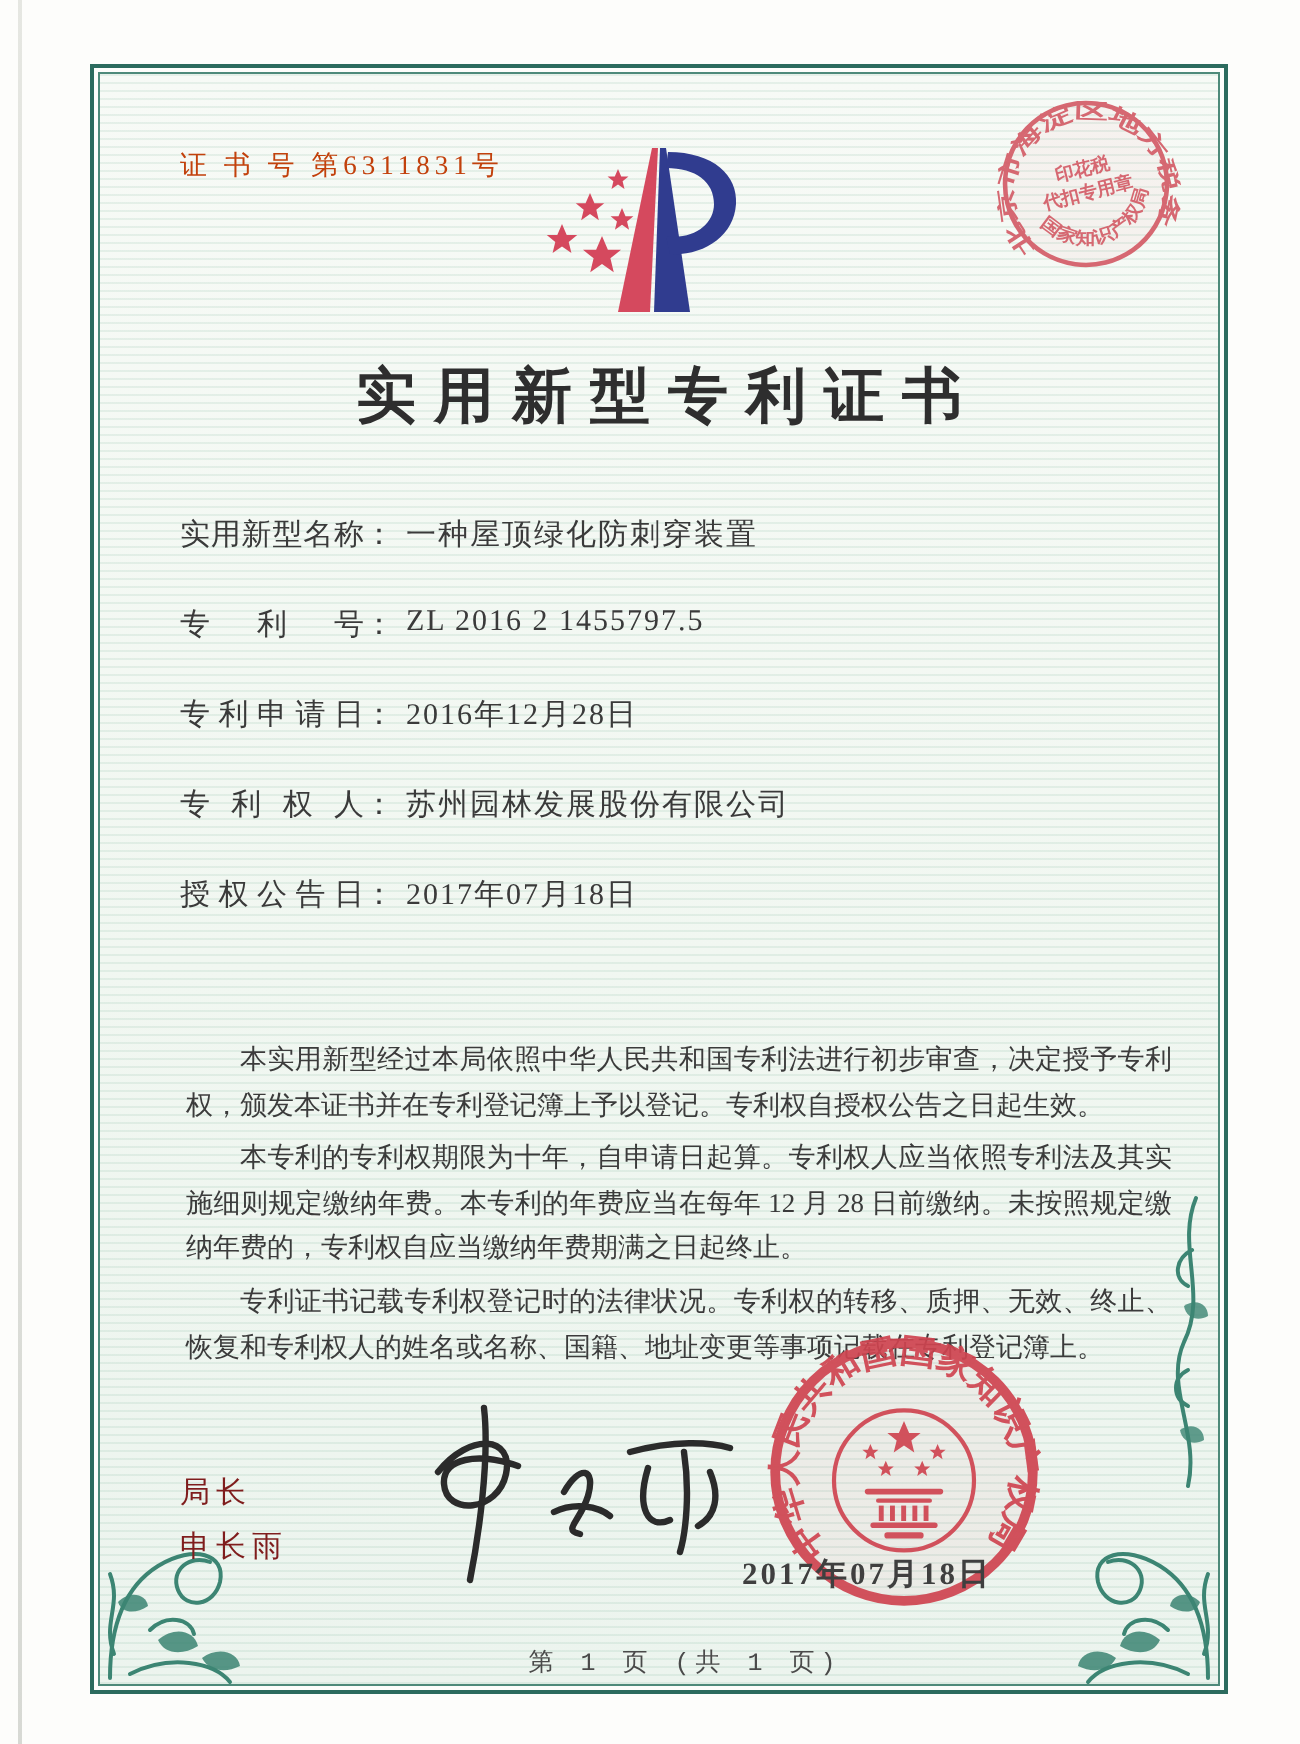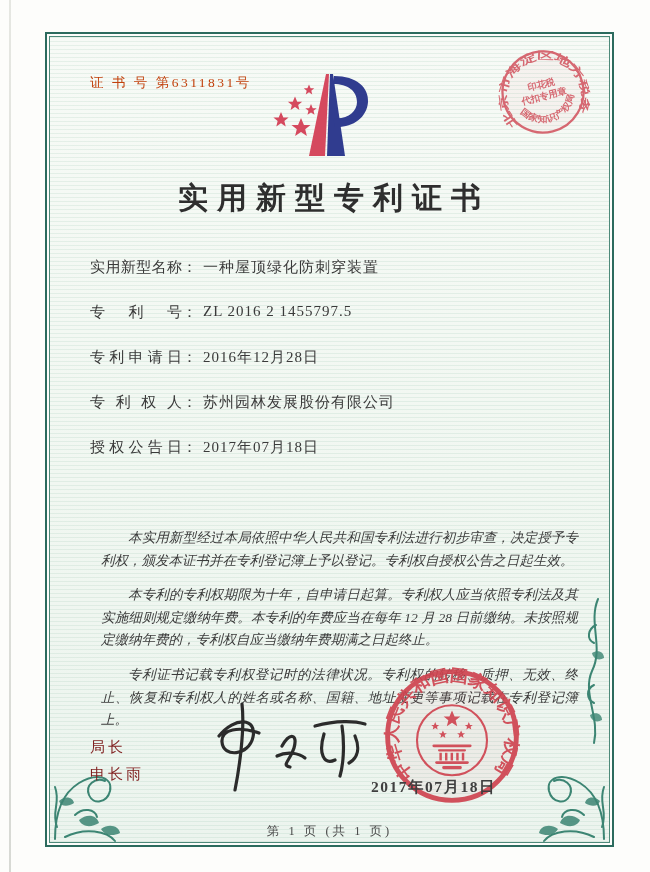--- a/index.html
+++ b/index.html
@@ -30,31 +30,31 @@
     font-size:30px;font-weight:700;letter-spacing:9px;text-indent:9px;color:#2e2e2e;}
   
   .fields{position:absolute;left:43px;top:224px;width:500px;}
   .field-row{height:45px;font-size:15px;color:#3a3a3a;}
   .f-label{display:inline-block;width:92px;text-align:justify;text-align-last:justify;vertical-align:top;}
   .f-colon{display:inline-block;vertical-align:top;}
   .f-value{display:inline-block;margin-left:6px;letter-spacing:1px;vertical-align:top;}
   
   .body-text{position:absolute;left:42px;top:481px;width:501px;
     font-size:13.5px;line-height:22.6px;text-align:justify;color:#3b3b3b;}
-  .body-text p{margin:12px;text-indent:2em;font-style:italic;}
+  .body-text p{margin:4px;text-indent:2em;}
   
   .signoff{position:absolute;left:43px;top:700px;font-size:15px;
     letter-spacing:3px;color:#7f1d1d;line-height:27px;}
   .signature{position:absolute;left:140px;top:662px;width:185px;height:98px;}
   .official-seal{position:absolute;left:335px;top:632px;width:140px;height:140px;opacity:.92;}
   .seal-date{position:absolute;left:324px;top:743px;width:200px;
     font-size:15.5px;letter-spacing:1.5px;color:#3f3f3f;font-weight:600;}
   
-  .page-footer{position:absolute;left:0;top:789px;width:100%;text-align:center;
-    font-size:12.5px;letter-spacing:3px;color:#4a4a4a;}
+  .page-footer{position:absolute;left:13px;top:789px;width:100%;text-align:center;
+    font-size:12.5px;letter-spacing:3px;color:#4a4a4a;font-family:Liberation Mono, monospace;}
   
   .flourish-bl{position:absolute;left:2px;bottom:2px;width:120px;height:120px;}
   .flourish-br{position:absolute;right:2px;bottom:2px;width:120px;height:120px;transform:scaleX(-1);}
   .vine-right{position:absolute;right:4px;bottom:100px;width:34px;height:150px;}
 </style>
 </head>
 <body>
 
 <div class="scan-edge"></div>
 

